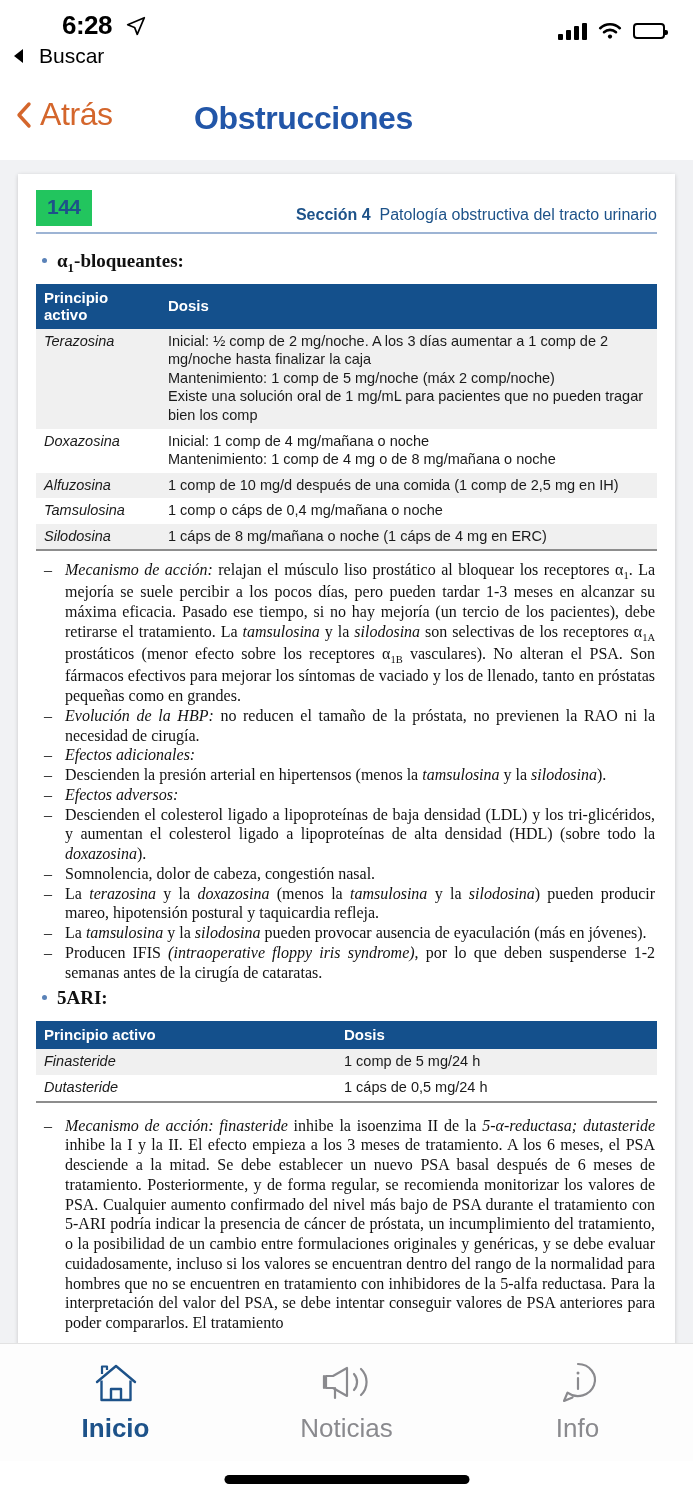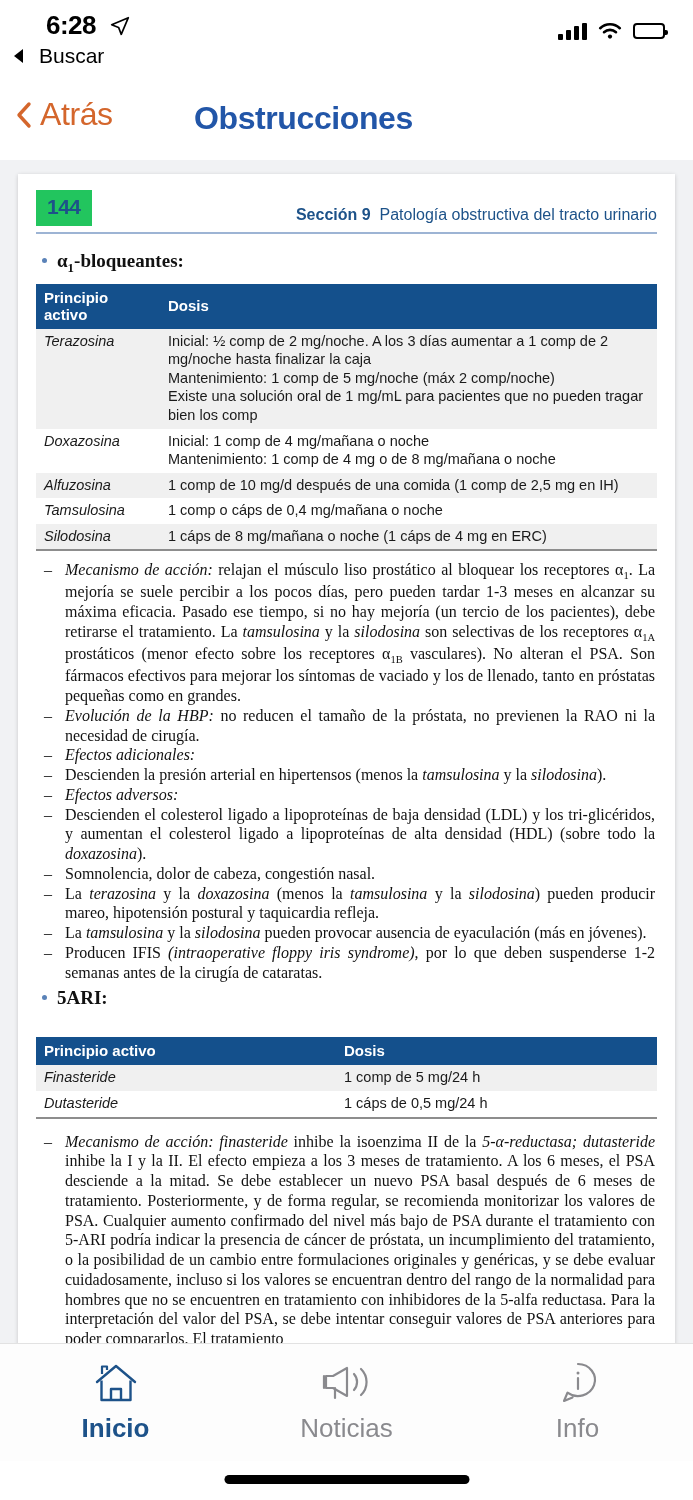--- a/index.html
+++ b/index.html
@@ -10,21 +10,21 @@
     overflow: hidden;
   }
   body { position: relative; }
 
   
   .statusbar {
     position: absolute; top: 0; left: 0; width: 693px; height: 78px;
     background: #ffffff;
   }
   .sb-left {
-    position: absolute; left: 46px; top: 10px;
+    position: absolute; left: 62px; top: 10px;
     display: flex; align-items: center; gap: 14px;
   }
   .sb-time {
     font-size: 26px; font-weight: bold; color: #000;
     letter-spacing: -0.5px;
   }
   .loc-arrow { width: 20px; height: 20px; display:block; }
   .sb-backsearch {
     position: absolute; left: 14px; top: 44px;
     display: flex; align-items: center; gap: 16px;
@@ -222,21 +222,21 @@
   <div class="nav-title">Obstrucciones</div>
 </div>
 
 <div class="reader">
 
   <div class="page">
 
     <div class="page-head">
       <span class="pagenum-badge">144</span>
       <span class="page-head-right">
-        <b>Sección 9</b><span>&nbsp;&nbsp;</span><span class="sec-title">Patología obstructiva del tracto urinario</span>
+        <b>Sección 4</b><span>&nbsp;&nbsp;</span><span class="sec-title">Patología obstructiva del tracto urinario</span>
       </span>
     </div>
 
     <div class="bullet-head">
       <span class="bullet-dot"></span>
       <span><span>α</span><span class="sub">1</span><span>-bloqueantes:</span></span>
     </div>
 
     <table class="drug t1">
       <colgroup>
@@ -282,21 +282,21 @@
       <li><i>Efectos adicionales:</i></li>
       <li>Descienden la presión arterial en hipertensos (menos la <i>tamsulosina</i> y la <i>silodosina</i>).</li>
       <li><i>Efectos adversos:</i></li>
       <li>Descienden el colesterol ligado a lipoproteínas de baja densidad (LDL) y los tri-glicéridos, y aumentan el colesterol ligado a lipoproteínas de alta densidad (HDL) (sobre todo la <i>doxazosina</i>).</li>
       <li>Somnolencia, dolor de cabeza, congestión nasal.</li>
       <li>La <i>terazosina</i> y la <i>doxazosina</i> (menos la <i>tamsulosina</i> y la <i>silodosina</i>) pueden producir mareo, hipotensión postural y taquicardia refleja.</li>
       <li>La <i>tamsulosina</i> y la <i>silodosina</i> pueden provocar ausencia de eyaculación (más en jóvenes).</li>
       <li>Producen IFIS <i>(intraoperative floppy iris syndrome)</i>, por lo que deben suspenderse 1-2 semanas antes de la cirugía de cataratas.</li>
     </ul>
 
-    <div class="bullet-head" style="margin-top:5px;margin-bottom:28px;">
+    <div class="bullet-head" style="margin-top:5px;margin-bottom:12px;">
       <span class="bullet-dot"></span>
       <span>5ARI:</span>
     </div>
 
     <table class="drug t2">
       <colgroup>
           <col class="c1">
           <col>
         </colgroup>
       <thead>

